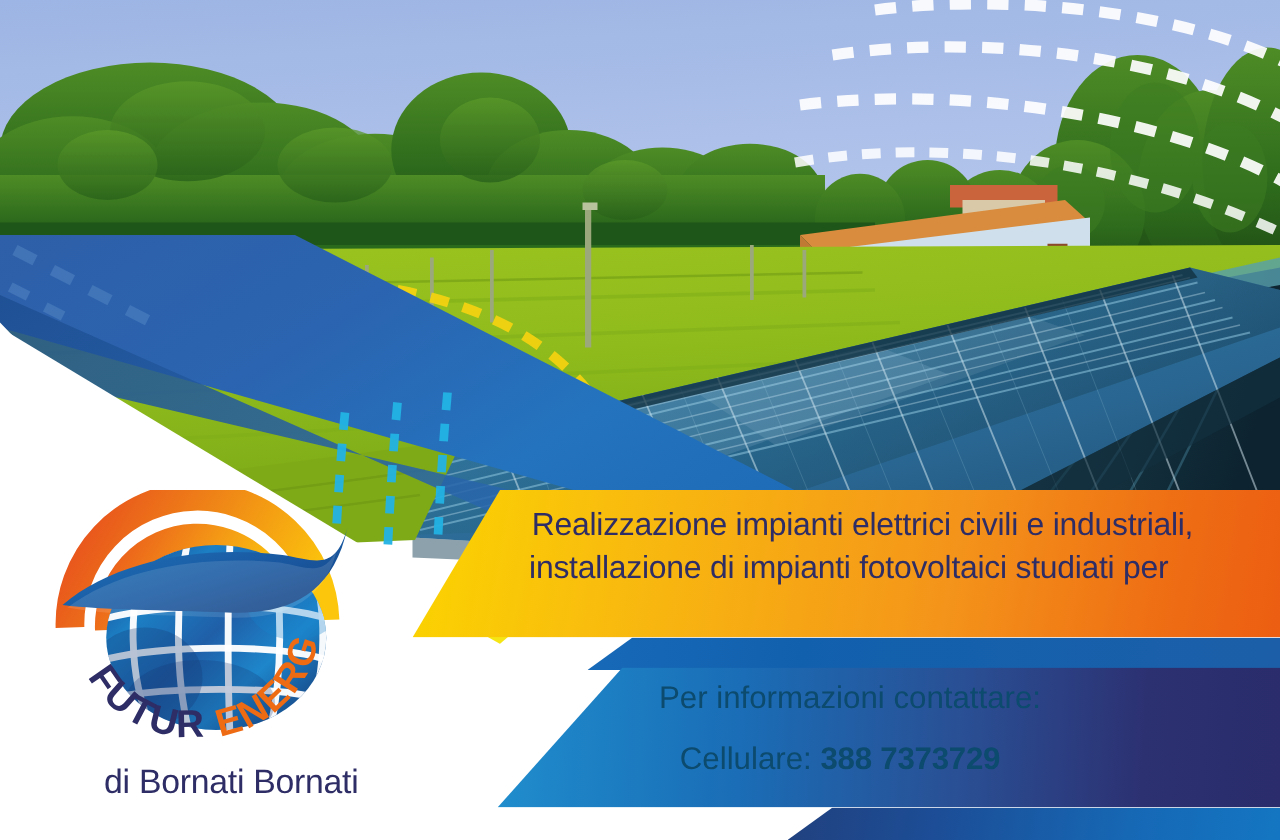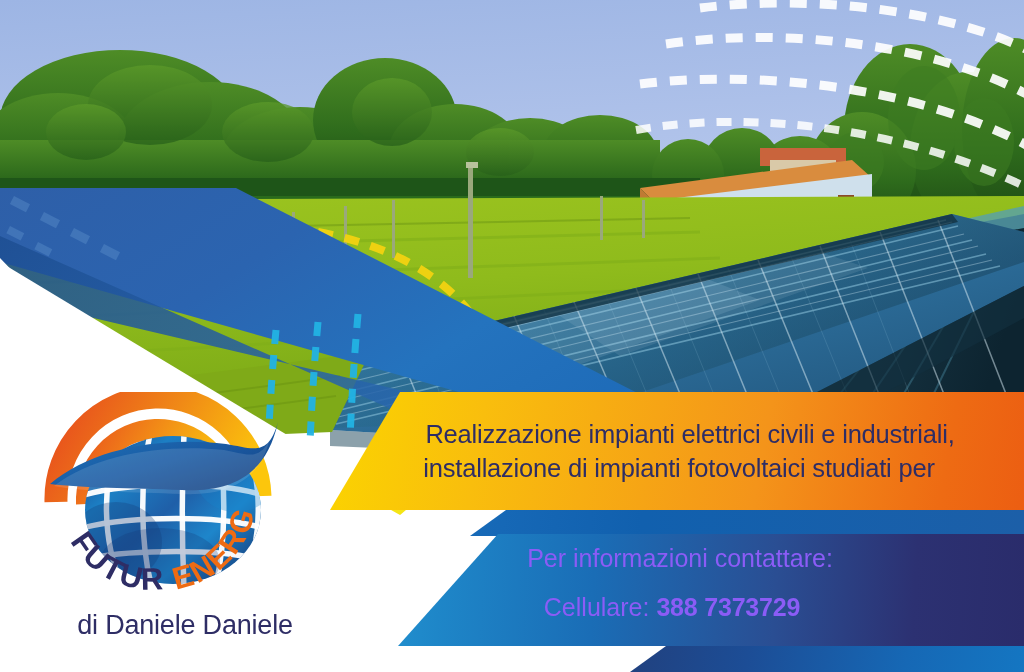--- a/index.html
+++ b/index.html
@@ -71,21 +71,21 @@
     position:absolute;
     left:330px;
     top:392px;
     width:694px;
     height:118px;
     color:#2E2D65;
     font-size:25.5px;
     line-height:34px;
     letter-spacing:-0.2px;
     text-align:center;
-    padding-top:25px;
+    padding-top:11px;
     box-sizing:border-box;
   }
   .banner-yellow-text .ln{display:block;white-space:nowrap;}
   .banner-yellow-text .ln.l1{text-indent:26px;}
   .banner-yellow-text .ln.l2{text-indent:4px;}
   .banner-yellow-text .ln.l3{text-indent:-14px;}
 
   
   .mid-strip{
     position:absolute;
@@ -108,21 +108,21 @@
     background:linear-gradient(93deg,#259BD6 0%,#1E86C8 16%,#1A6DB6 38%,#2A4E93 64%,#2C3172 84%,#2A2C6B 100%);
     -webkit-clip-path:polygon(168px 0, 694px 0, 694px 112px, 68px 112px);
     clip-path:polygon(168px 0, 694px 0, 694px 112px, 68px 112px);
   }
   .banner-contact-text{
     position:absolute;
     left:330px;
     top:534px;
     width:694px;
     height:112px;
-    color:#8b5cf6;
+    color:#0c4a6e;
     text-align:center;
     font-size:25px;
     line-height:33px;
     padding-top:8px;
     box-sizing:border-box;
   }
   .banner-contact-text .ln{display:block;white-space:nowrap;}
   .banner-contact-text .ln.c1{text-indent:6px;}
   .banner-contact-text .ln.c2{text-indent:-10px;margin-top:16px;}
   .banner-contact-text .ln.c3{text-indent:-22px;}
@@ -482,21 +482,21 @@
 
       <text font-family="'Liberation Sans', sans-serif" font-size="31" font-weight="700" fill="#2E2D65" letter-spacing="1.5">
         <textPath href="#arcFuture" startOffset="8%">FUTURE</textPath>
       </text>
       <text font-family="'Liberation Sans', sans-serif" font-size="31" font-weight="700" fill="#EE6B13" letter-spacing="1.5">
         <textPath href="#arcEnergy" startOffset="6%">ENERGY</textPath>
       </text>
     </svg>
   </div>
 
-  <div class="logo-sub">di Daniele Daniele</div>
+  <div class="logo-sub">di Bornati Bornati</div>
 
   <div class="banner-yellow"></div>
   <div class="banner-yellow-text">
     <span class="ln l1">Realizzazione impianti elettrici civili e industriali,</span>
     <span class="ln l2">installazione di impianti fotovoltaici studiati per</span>
   </div>
 
   <div class="mid-strip"></div>
 
   <div class="banner-contact"></div>

